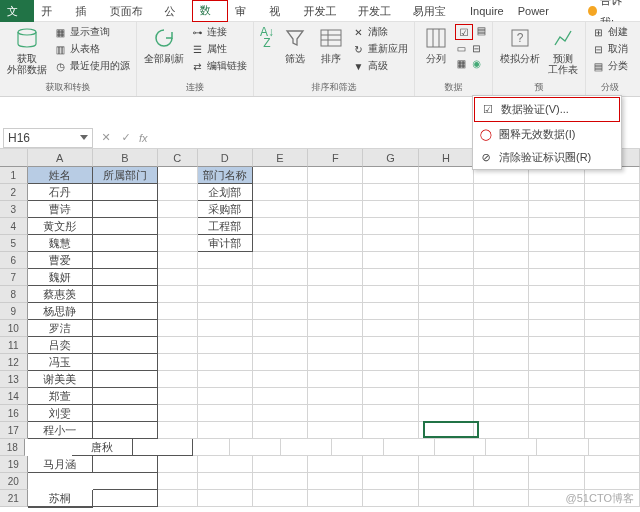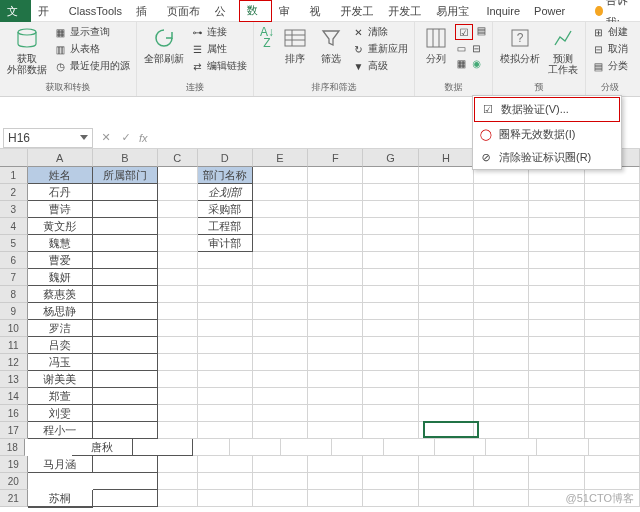--- a/index.html
+++ b/index.html
@@ -41,21 +41,20 @@
 .sel{position:absolute;border:2px solid #217346;pointer-events:none}
 .watermark{position:absolute;right:6px;bottom:6px;color:#aaa;font-size:11px}
 .tri{width:0;height:0;border-left:4px solid transparent;border-right:4px solid transparent;border-top:5px solid #666}
 </style>
 </head>
 <body>
 
 <div class="menubar">
   <div class="mtab file">文件</div>
   <div class="mtab">开始</div>
-  <div class="mtab">ClassTools</div>
   <div class="mtab">插入</div>
   <div class="mtab">页面布局</div>
   <div class="mtab">公式</div>
   <div class="mtab active">数据</div>
   <div class="mtab">审阅</div>
   <div class="mtab">视图</div>
   <div class="mtab">开发工具</div>
   <div class="mtab">开发工具</div>
   <div class="mtab">易用宝 ™</div>
   <div class="mtab">Inquire</div>
@@ -126,34 +125,34 @@
     <div class="glabel">连接</div>
   </div>
 
   <div class="grp">
     <div class="gbody">
       <div class="bigbtn" style="padding:0">
           <div class="ic" style="width:18px;font-size:12px;flex-direction:column;color:#4a7">A↓<br>Z</div>
         </div>
       <div class="bigbtn">
           <div class="ic">
+            <svg width="22" height="22">
+              <path d="M3 4h16l-6 8v6l-4-2v-4z" fill="none" stroke="#777" stroke-width="1.3"></path>
+            </svg>
+          </div>
+          <span>筛选</span>
+        </div>
+      <div class="bigbtn">
+          <div class="ic">
             <svg width="24" height="20">
               <rect x="2" y="2" width="20" height="16" fill="none" stroke="#777"></rect>
               <path d="M2 7h20M2 12h20M9 2v16" stroke="#777"></path>
             </svg>
           </div>
           <span>排序</span>
-        </div>
-      <div class="bigbtn">
-          <div class="ic">
-            <svg width="22" height="22">
-              <path d="M3 4h16l-6 8v6l-4-2v-4z" fill="none" stroke="#777" stroke-width="1.3"></path>
-            </svg>
-          </div>
-          <span>筛选</span>
         </div>
       <div class="smlist">
         <div class="smitem">
             <span class="sic">✕</span>
             <span>清除</span>
           </div>
         <div class="smitem">
             <span class="sic">↻</span>
             <span>重新应用</span>
           </div>
@@ -294,21 +293,21 @@
       <div class="cell" style="width: 56px;"></div>
       <div class="cell" style="width: 56px;"></div>
       <div class="cell" style="width: 56px;"></div>
       <div class="cell" style="width: 56px;"></div>
     </div>
     <div class="row">
       <div class="rh">2</div>
       <div class="cell bA" style="width: 66px;">石丹</div>
       <div class="cell bB" style="width: 66px;"></div>
       <div class="cell" style="width: 40px;"></div>
-      <div class="cell bD" style="width: 56px; font-style: italic;">企划部</div>
+      <div class="cell bD" style="width: 56px;">企划部</div>
       <div class="cell" style="width: 56px;"></div>
       <div class="cell" style="width: 56px;"></div>
       <div class="cell" style="width: 56px;"></div>
       <div class="cell" style="width: 56px;"></div>
       <div class="cell" style="width: 56px;"></div>
       <div class="cell" style="width: 56px;"></div>
       <div class="cell" style="width: 56px;"></div>
     </div>
     <div class="row">
       <div class="rh">3</div>

